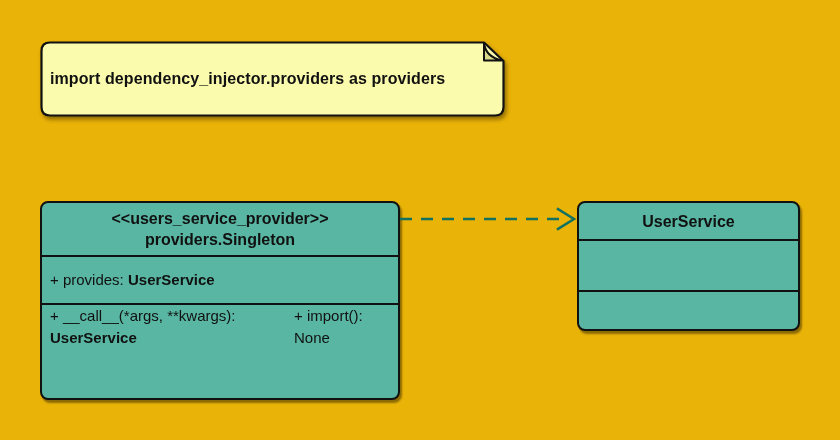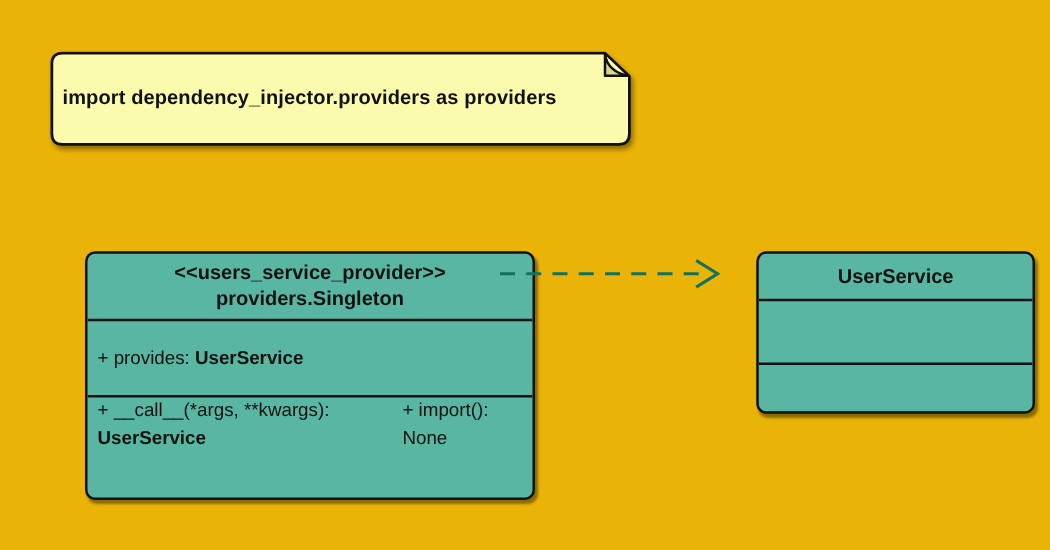--- a/index.html
+++ b/index.html
@@ -20,30 +20,30 @@
     filter:drop-shadow(2px 3px 2px rgba(0,0,0,0.40));}
   .note-body{fill:var(--note-fill);stroke:var(--border);stroke-width:2.2;stroke-linejoin:round;}
   .note-fold{fill:var(--note-fold);stroke:var(--border);stroke-width:2;stroke-linejoin:round;}
   .note-text{position:absolute;inset:0;display:flex;align-items:center;
     padding:0 10px;font-size:16px;font-weight:bold;letter-spacing:0.1px;}
 
   
   .uml-class{position:absolute;background:var(--class-fill);
     border:2px solid var(--border);border-radius:8px;
     box-shadow:2px 3px 2px rgba(0,0,0,0.40);overflow:hidden;
-    display:flex;flex-direction:column;margin-left:28px;}
+    display:flex;flex-direction:column;}
   .cls-section{border-top:2px solid var(--border);}
   .cls-header{display:flex;flex-direction:column;justify-content:center;
     align-items:center;text-align:center;font-weight:bold;font-size:16px;line-height:21px;}
   .member{font-size:15px;line-height:22px;}
   .member b{font-weight:bold;}
 
   .singleton{left:40px;top:201px;width:360px;height:199px;}
   .singleton .cls-header{height:52px;}
-  .singleton .cls-attrs{height:61px;display:flex;align-items:center;padding:0 8px;}
+  .singleton .cls-attrs{height:48px;display:flex;align-items:center;padding:0 8px;}
   .singleton .cls-methods{flex:1;display:flex;
     justify-content:center;padding:0 8px;}
 
   .userservice{left:577px;top:201px;width:223px;height:130px;}
   .userservice .cls-header{height:36px;}
   .userservice .cls-attrs{height:51px;}
   .userservice .cls-methods{flex:1;}
 
   
   .arrow-svg{position:absolute;left:398px;top:204px;width:182px;height:30px;}

